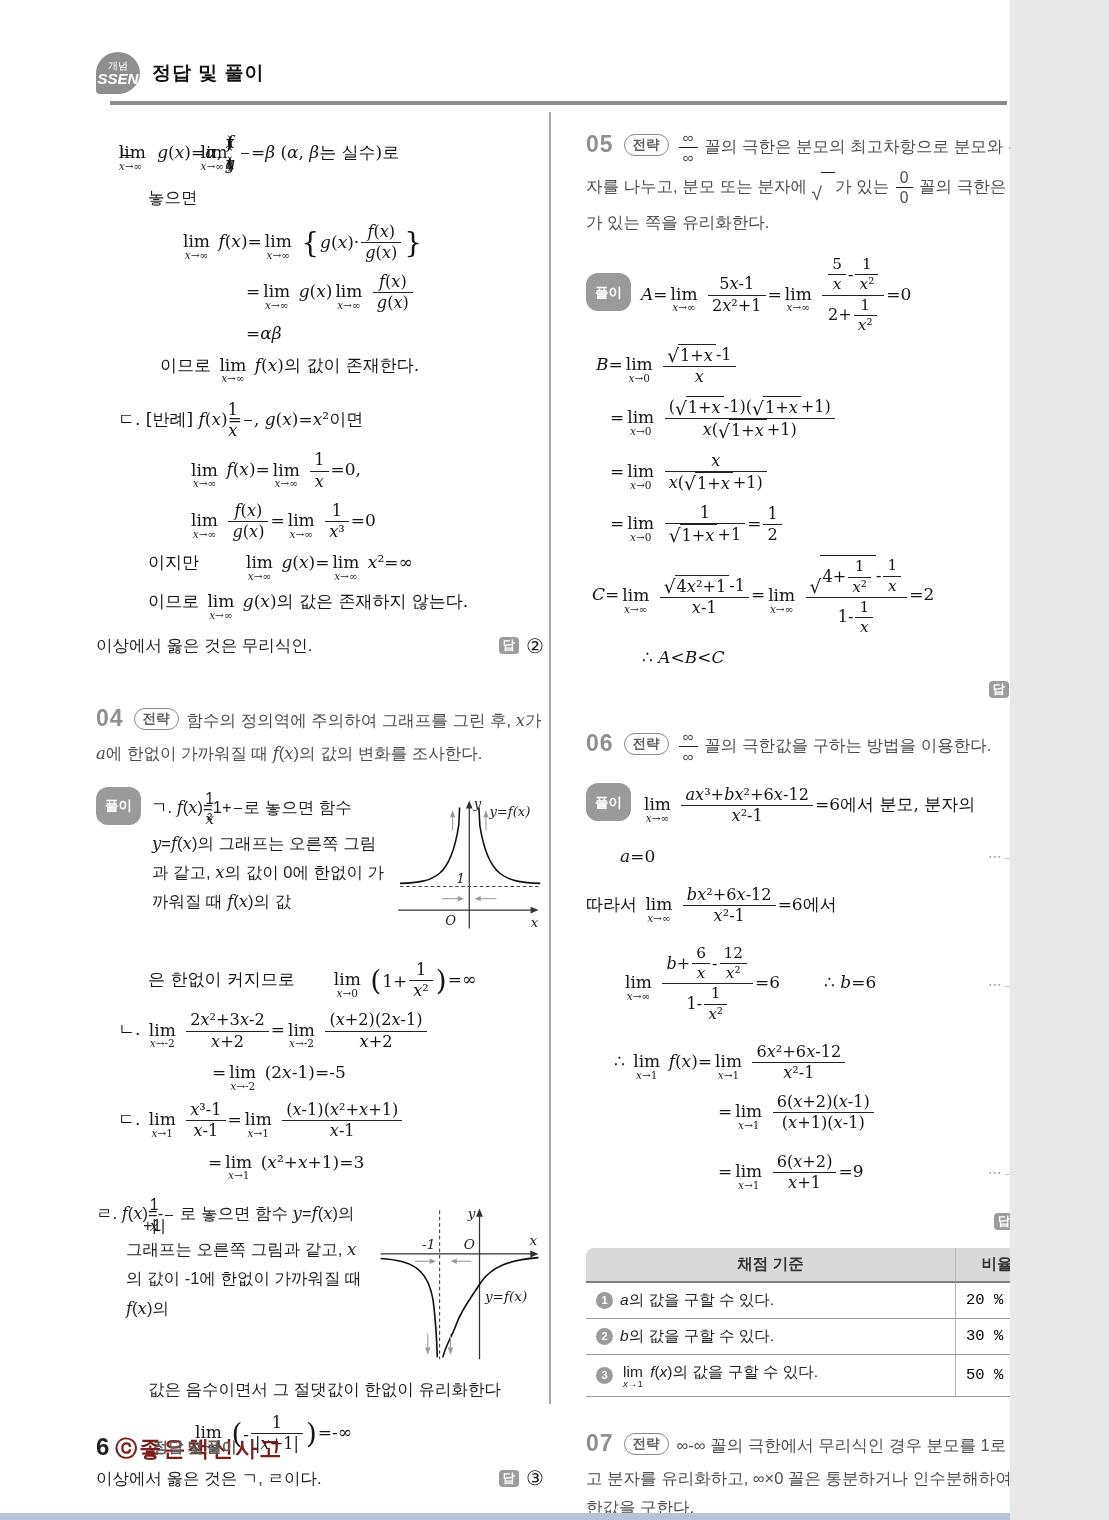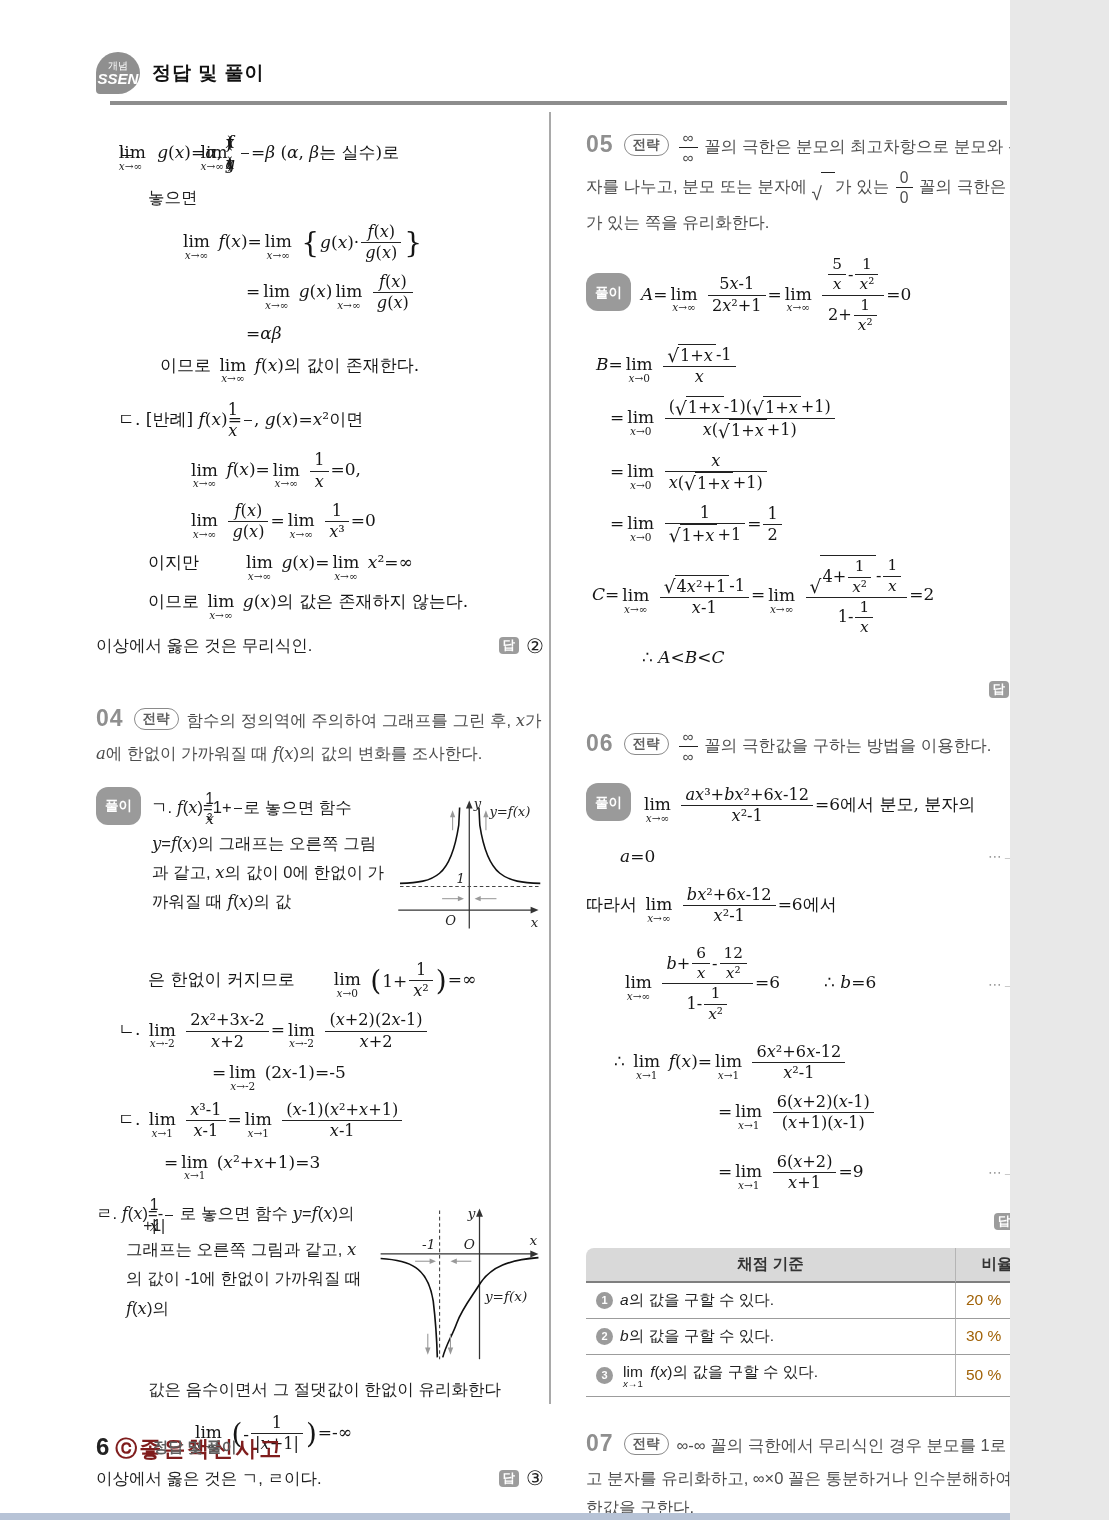--- a/index.html
+++ b/index.html
@@ -56,22 +56,22 @@
   .grow{display:flex;align-items:flex-start;gap:8px;margin:12px 0 0 0;}
   .gcol{width:266px;padding-left:56px;text-indent:-56px;}
   .rcolw{width:268px;margin-left:22px;padding-left:30px;text-indent:-30px;}
   .gtext{font-family:"DejaVu Serif","Liberation Serif",serif;font-style:italic;font-size:15px;fill:#222;}
   
   .gtable{width:100%;border-collapse:separate;border-spacing:0;margin-top:14px;font-size:15.5px;}
   .gtable th{background:#d9d9d9;color:#333;font-weight:700;padding:6px 4px;border-bottom:2px solid #7f7f7f;}
   .gtable th:first-child{border-radius:8px 0 0 0;}
   .gtable th:last-child{border-radius:0 8px 0 0;border-left:1.3px solid #b5b5b5;}
   .gtable td{padding:7px 10px;border-bottom:1.3px solid #9c9c9c;color:#222;}
-  .gtable td.ratio,.gtable th.ratio{width:62px;}
-  .gtable td.ratio{border-left:1.3px solid #b5b5b5;color:#a16207;}
+  .gtable td.ratio,.gtable th.ratio{width:62px;font-family:Liberation Mono, monospace;}
+  .gtable td.ratio{border-left:1.3px solid #b5b5b5;color:#000000;}
   .rowtxt{display:inline-flex;align-items:center;gap:7px;}
   
   #footer{position:absolute;left:96px;top:1432px;height:30px;display:flex;align-items:center;}
   .pageno{font-size:24px;font-weight:700;color:#222;margin-right:2px;}
   .wmwrap{position:relative;width:260px;height:30px;}
   .wm{position:absolute;left:4px;top:2px;font-size:22px;font-weight:800;color:#7f1d1d;letter-spacing:2px;}
   .flabel{position:absolute;left:42px;top:6px;font-size:15px;font-weight:700;color:#5f5f5f;}
   #bstrip{position:absolute;left:0;bottom:0;width:100%;height:7px;background:#b7c3d6;}
   .sp36{margin-left:36px;} .sp44{margin-left:44px;}
 </style>
@@ -241,21 +241,21 @@
         </span> <span class="frac">
           <span class="num"><i>x</i>³-1</span>
           <span class="den"><i>x</i>-1</span>
         </span>=<span class="lim">
           <span class="limw">lim</span>
           <span class="lims"><i>x</i>→1</span>
         </span> <span class="frac">
           <span class="num">(<i>x</i>-1)(<i>x</i>²+<i>x</i>+1)</span>
           <span class="den"><i>x</i>-1</span>
         </span></p>
-    <p class="ml" style="margin-left:68px">=<span class="lim">
+    <p class="ml" style="margin-left:112px">=<span class="lim">
           <span class="limw">lim</span>
           <span class="lims"><i>x</i>→1</span>
         </span> (<i>x</i>²+<i>x</i>+1)=3</p>
 
     <div class="grow">
       <p class="kt rcolw" style="margin:2px 0">ㄹ. <i>f</i>(<i>x</i>)=-<span class="frac">
             <span class="num">1</span>
             <span class="den">|<i>x</i>+1|</span>
           </span> 로 놓으면 함수 <i>y</i>=<i>f</i>(<i>x</i>)의 그래프는 오른쪽 그림과 같고, <i>x</i>의 값이 -1에 한없이 가까워질 때 <i>f</i>(<i>x</i>)의</p>
       <svg width="184" height="180" viewBox="0 0 184 180">

